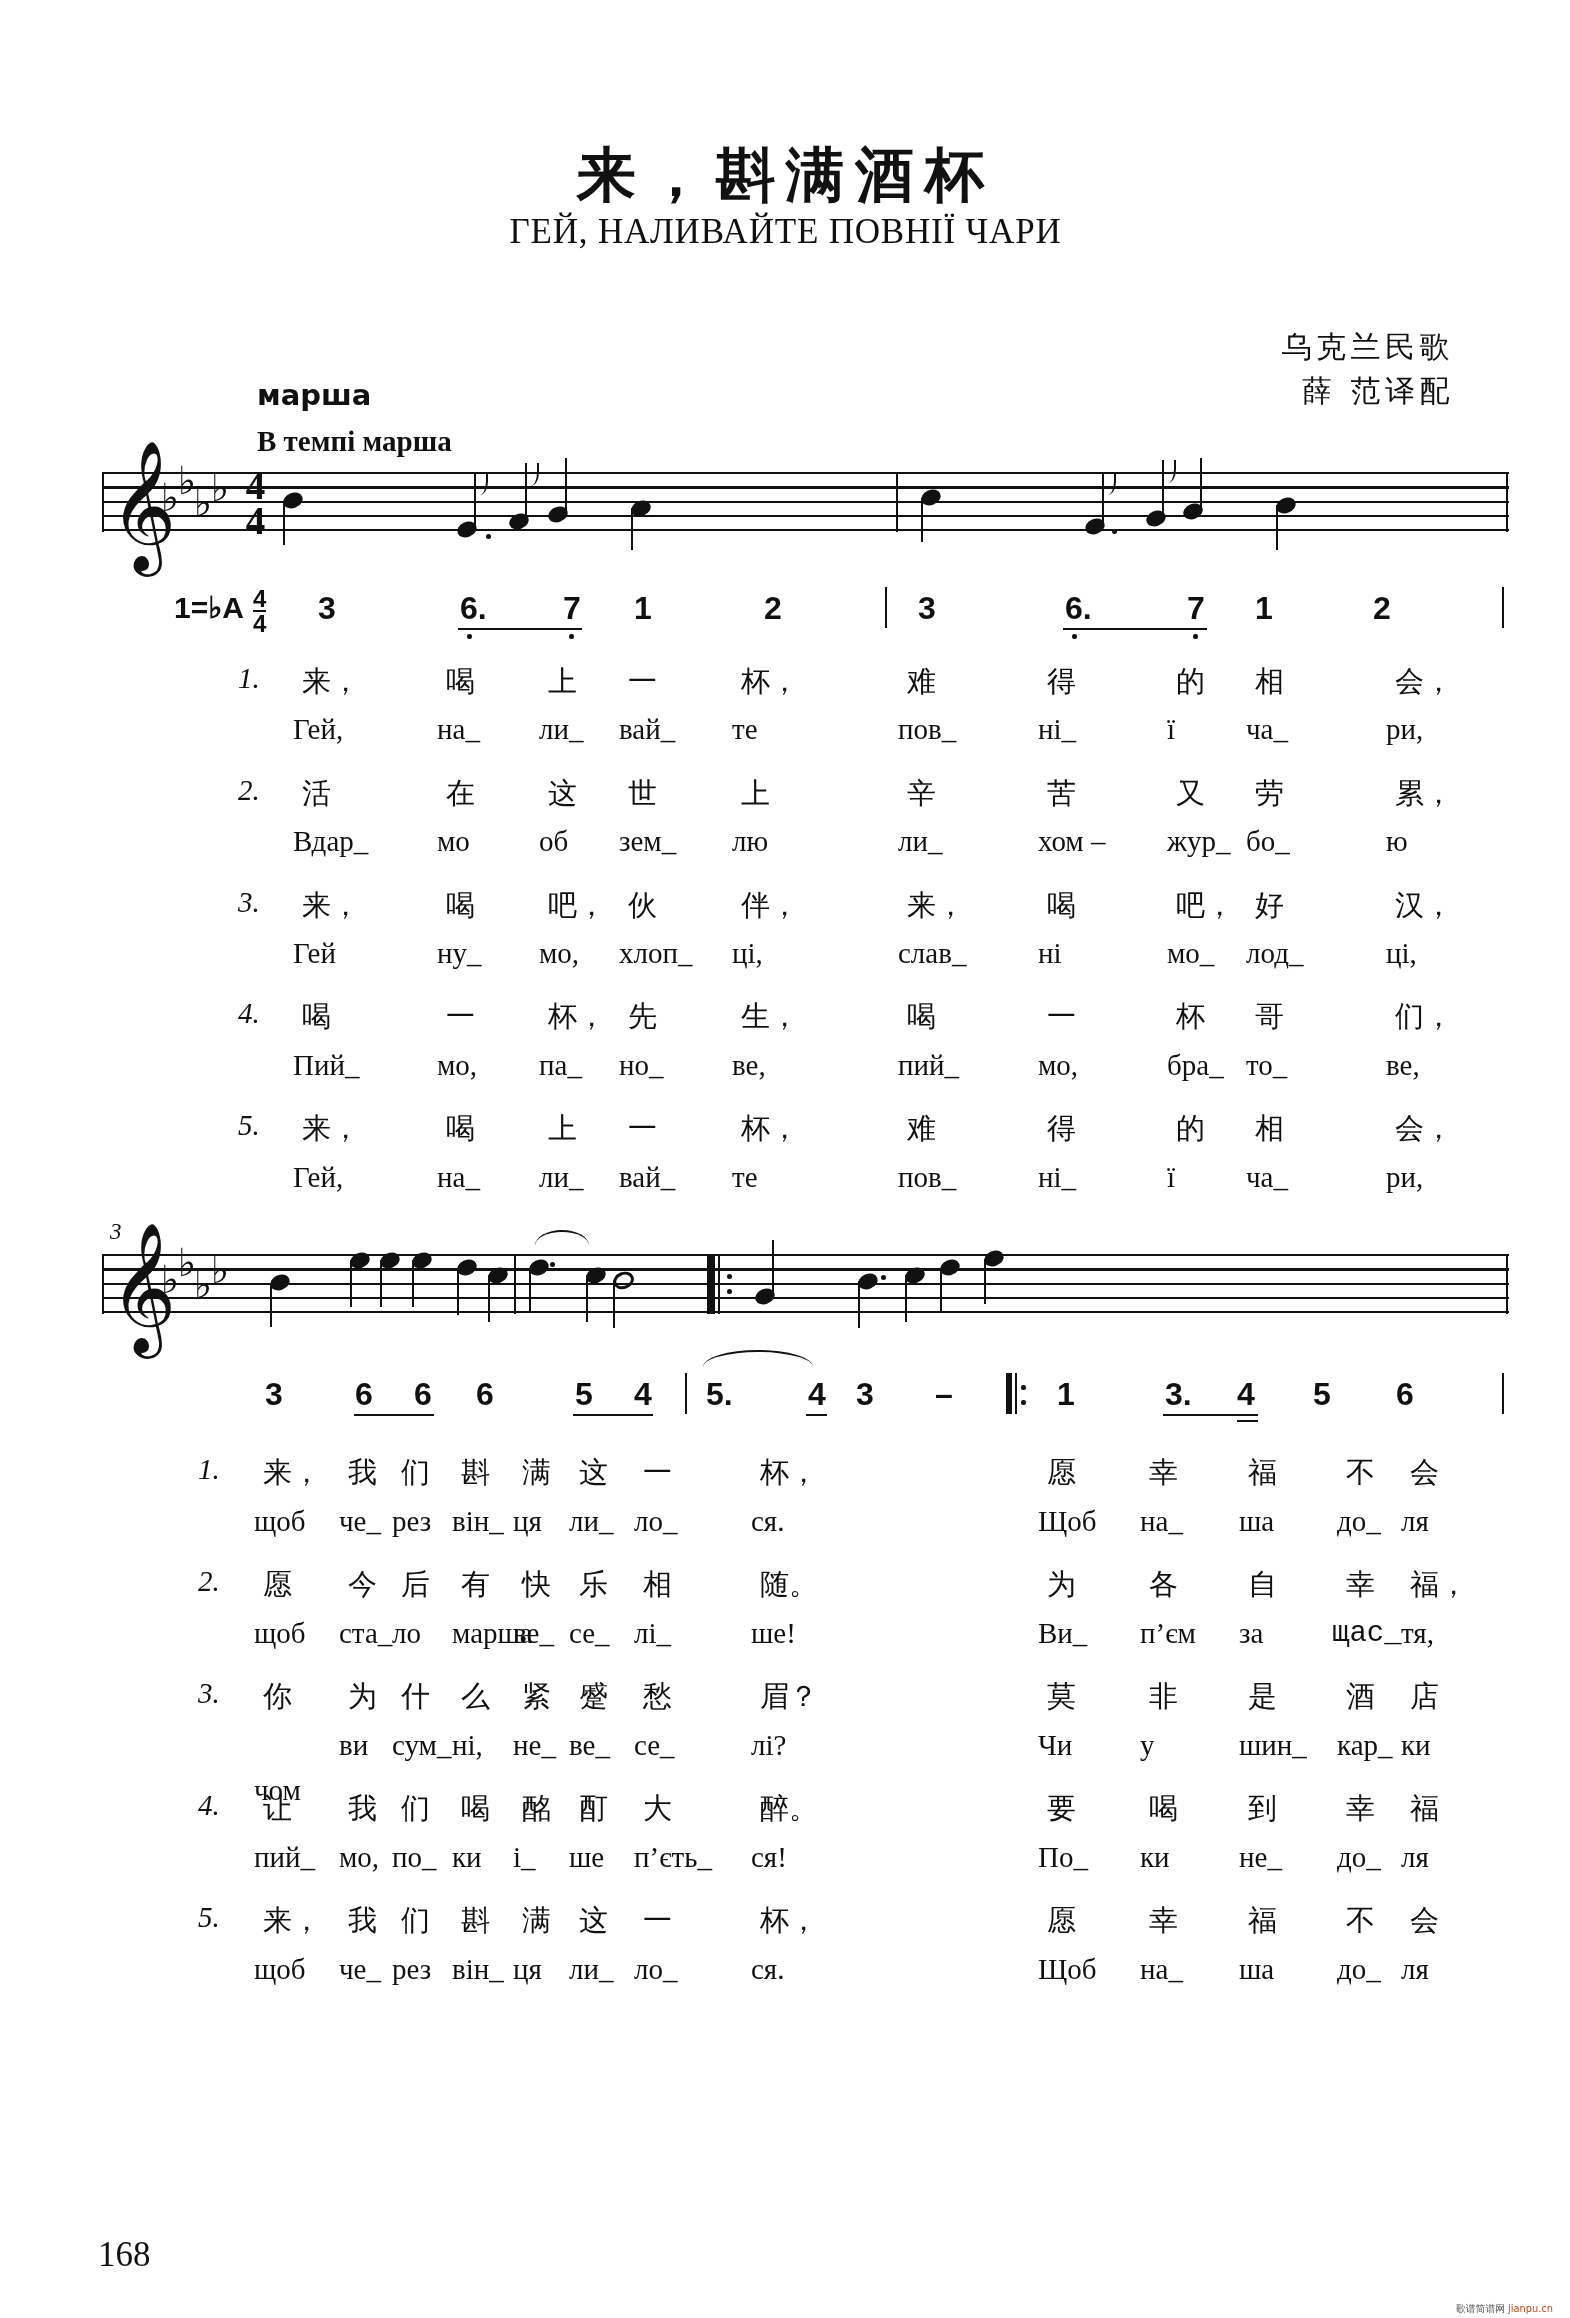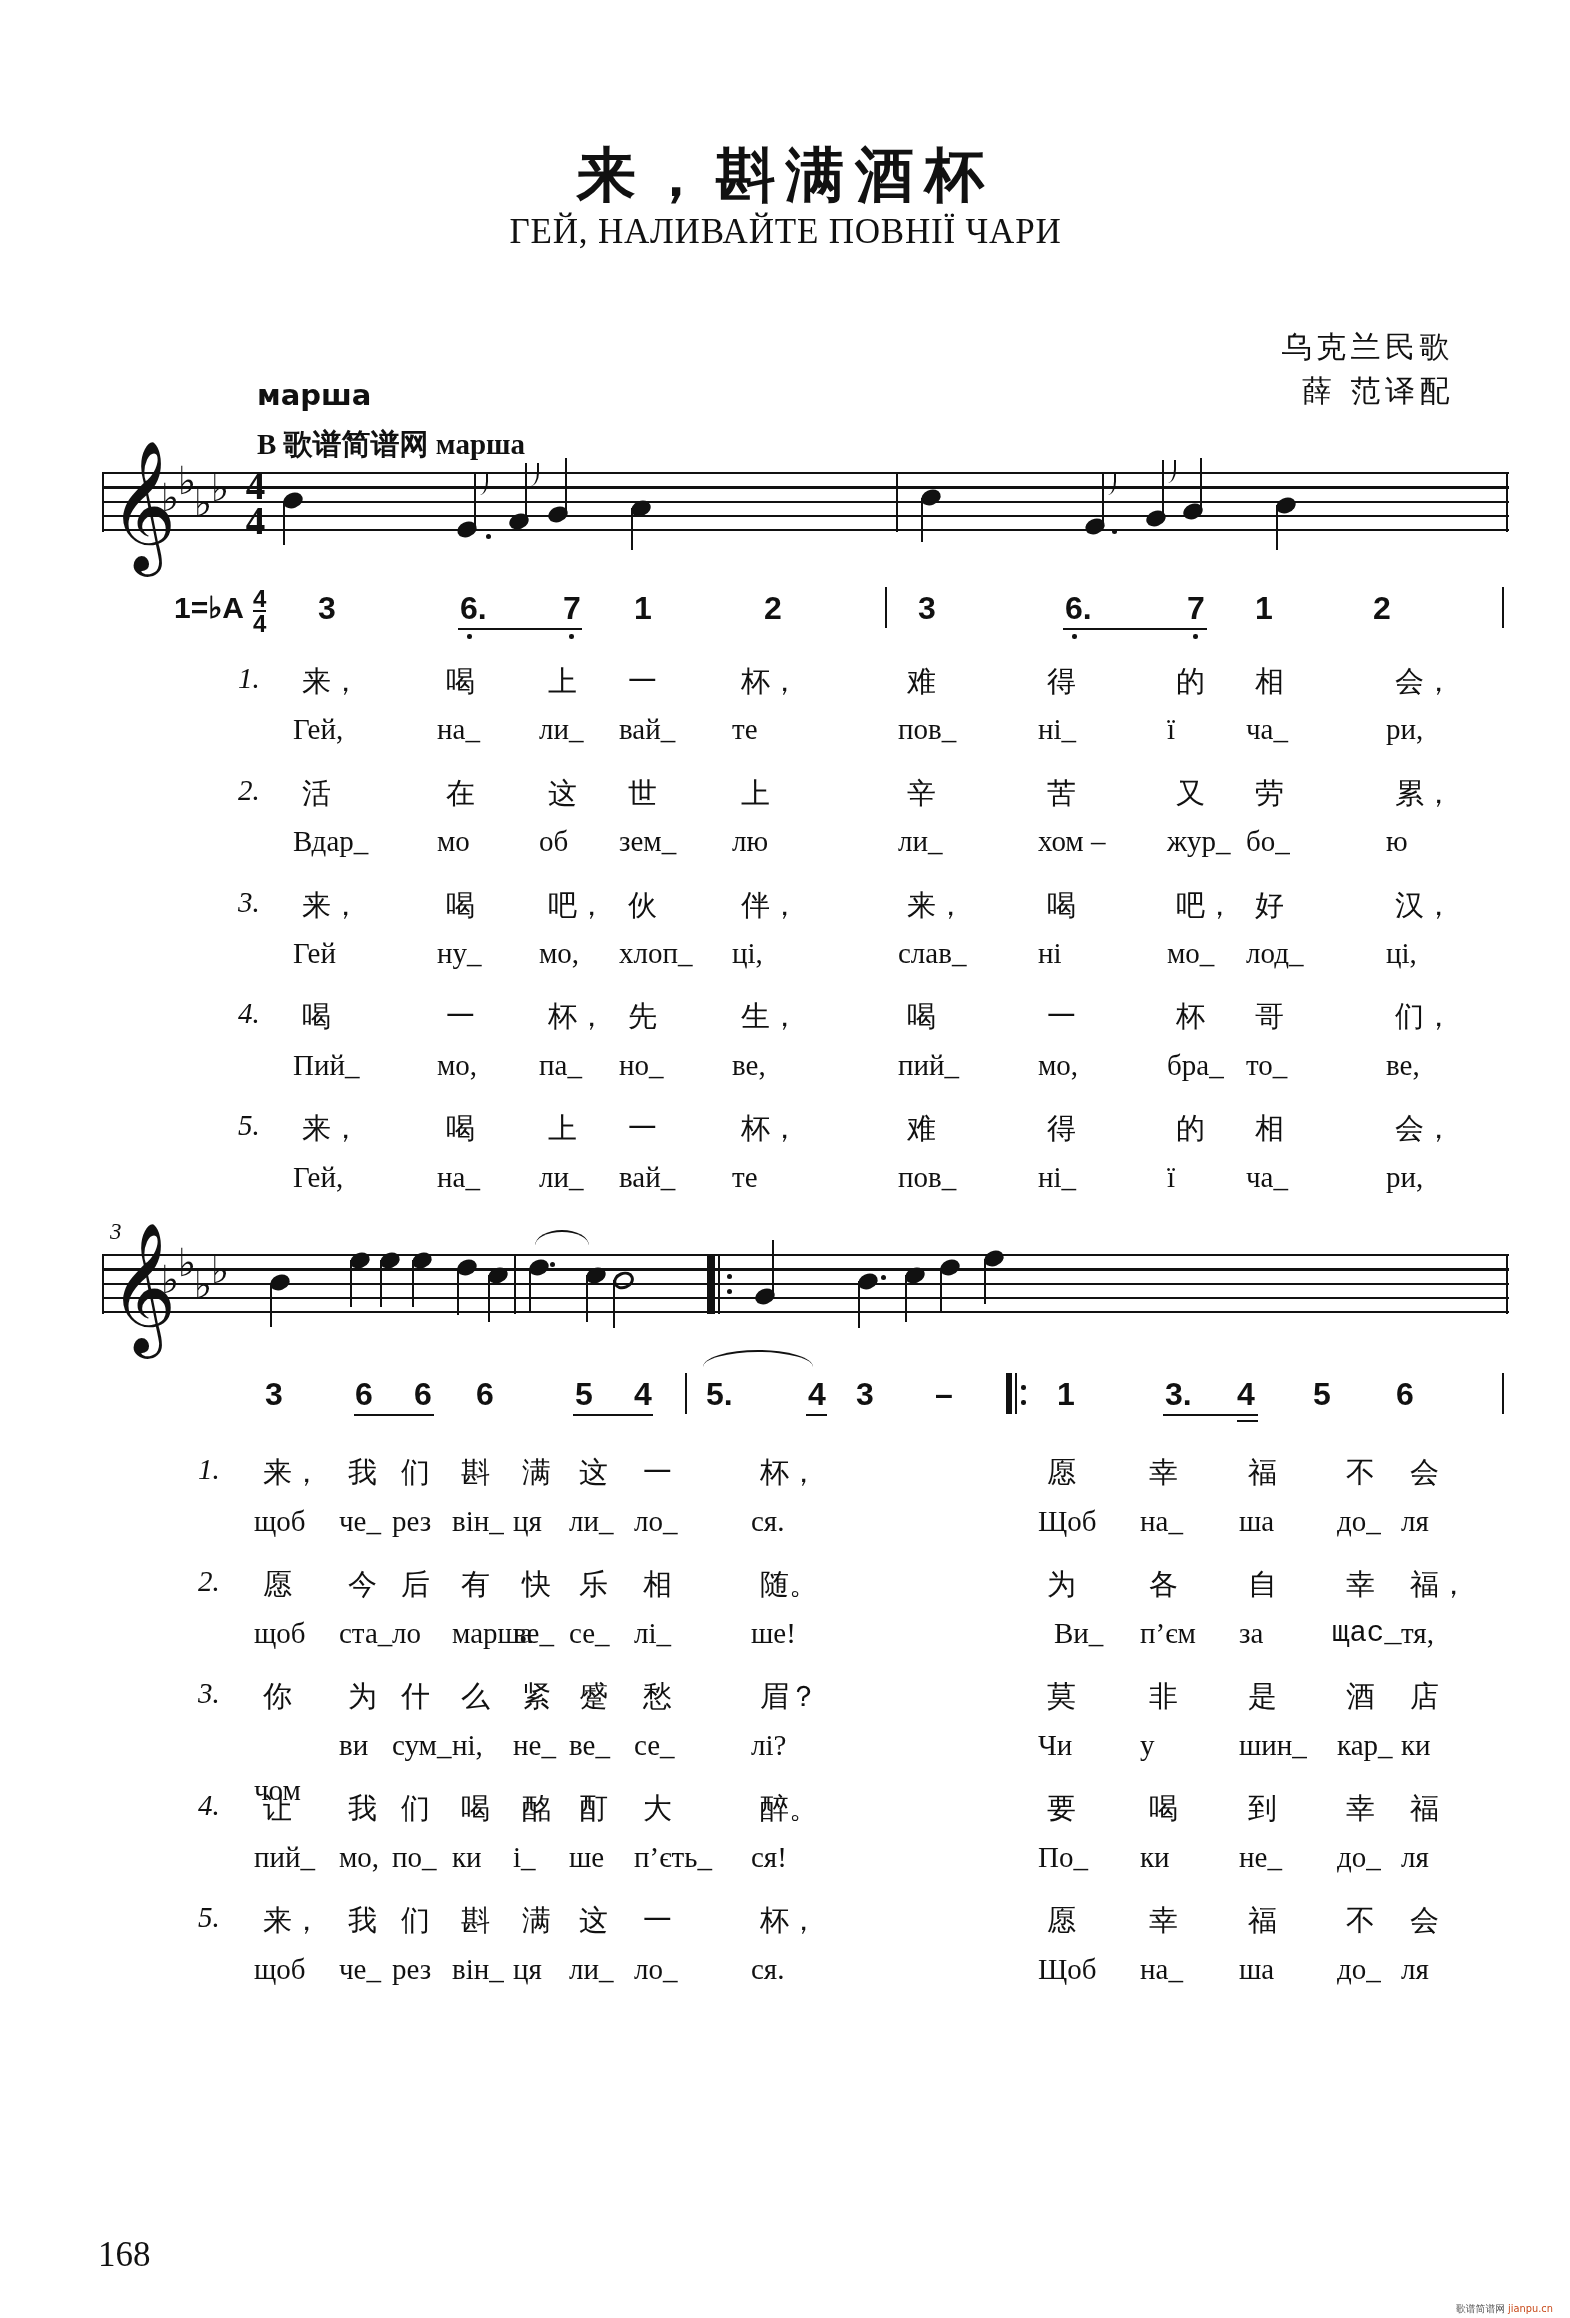--- a/index.html
+++ b/index.html
@@ -39,21 +39,21 @@
 </style>
 </head>
 <body>
 
 <div class="abs title-cn">来，斟满酒杯</div>
 <div class="abs title-ua">ГЕЙ, НАЛИВАЙТЕ ПОВНІЇ ЧАРИ</div>
 <div class="abs credit" style="top:327px;">乌克兰民歌</div>
 <div class="abs credit" style="top:371px;">薛  范译配</div>
 
 <div class="abs tempo-cn">марша</div>
-<div class="abs tempo-ua">В 歌谱简谱网 марша</div>
+<div class="abs tempo-ua">В темпі марша</div>
 
 <div class="abs staff" style="top:472px;">
   <div class="line" style="top:0"></div>
   <div class="line" style="top:14.4px"></div>
   <div class="line" style="top:29px"></div>
   <div class="line" style="top:43px"></div>
   <div class="line" style="top:57px"></div>
   <div class="barline" style="left:0; top:0; height:60px;"></div>
   <div class="clef" style="left:7.6px; top:-23px;">𝄞</div>
   <div class="flat" style="left:59px; top:6px;">♭</div>
@@ -358,21 +358,21 @@
     <div class="lyr cn" style="left: 1346px; top: 1565px; position: absolute;">幸</div>
     <div class="lyr cn" style="left: 1410px; top: 1565px; position: absolute;">福，</div>
     <div class="lyr ua" style="left: 254px; top: 1617px; position: absolute;">щоб</div>
     <div class="lyr ua" style="left: 339px; top: 1617px; position: absolute;">ста_</div>
     <div class="lyr ua" style="left: 392px; top: 1617px; position: absolute;">ло</div>
     <div class="lyr ua" style="left: 452px; top: 1617px; position: absolute;">марша</div>
     <div class="lyr ua" style="left: 513px; top: 1617px; position: absolute;">ве_</div>
     <div class="lyr ua" style="left: 569px; top: 1617px; position: absolute;">се_</div>
     <div class="lyr ua" style="left: 634px; top: 1617px; position: absolute;">лі_</div>
     <div class="lyr ua" style="left: 751px; top: 1617px; position: absolute;">ше!</div>
-    <div class="lyr ua" style="left: 1038px; top: 1617px; position: absolute; margin-left: 16px;">Ви_</div>
+    <div class="lyr ua" style="left: 1038px; top: 1617px; position: absolute;">Ви_</div>
     <div class="lyr ua" style="left: 1140px; top: 1617px; position: absolute;">п’єм</div>
     <div class="lyr ua" style="left: 1239px; top: 1617px; position: absolute;">за</div>
     <div class="lyr ua" style="left: 1332px; top: 1617px; position: absolute; font-family: Liberation Mono, monospace;">щас_</div>
     <div class="lyr ua" style="left: 1401px; top: 1617px; position: absolute;">тя,</div>
     <div class="lyr num" style="left: 198px; top: 1677px; position: absolute;">3.</div>
     <div class="lyr cn" style="left: 263px; top: 1677px; position: absolute;">你</div>
     <div class="lyr cn" style="left: 348px; top: 1677px; position: absolute;">为</div>
     <div class="lyr cn" style="left: 401px; top: 1677px; position: absolute;">什</div>
     <div class="lyr cn" style="left: 461px; top: 1677px; position: absolute;">么</div>
     <div class="lyr cn" style="left: 522px; top: 1677px; position: absolute;">紧</div>

